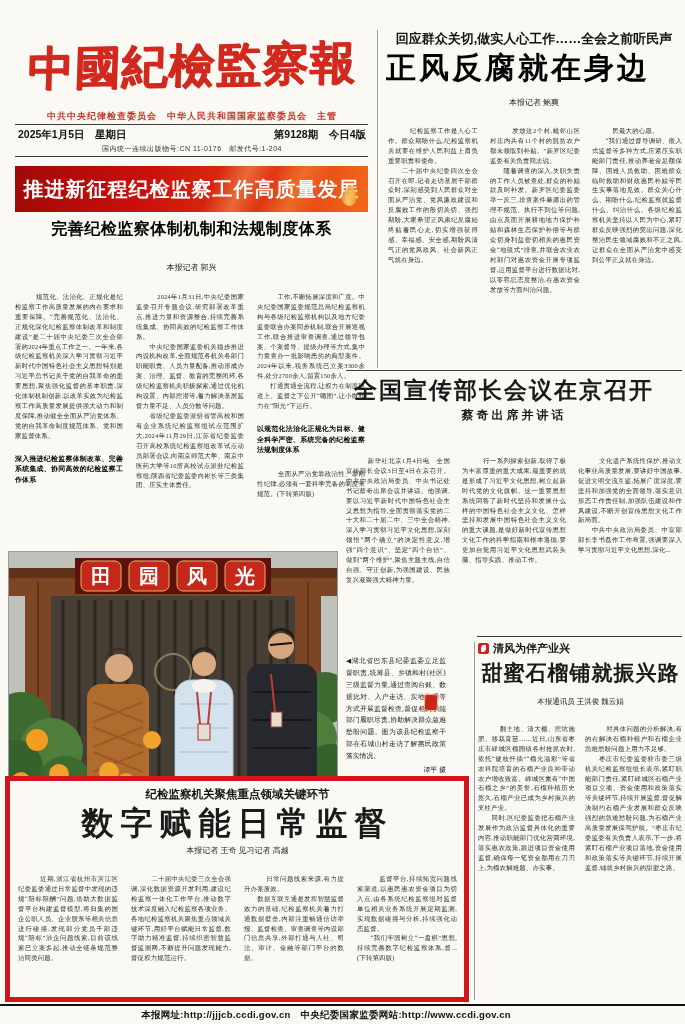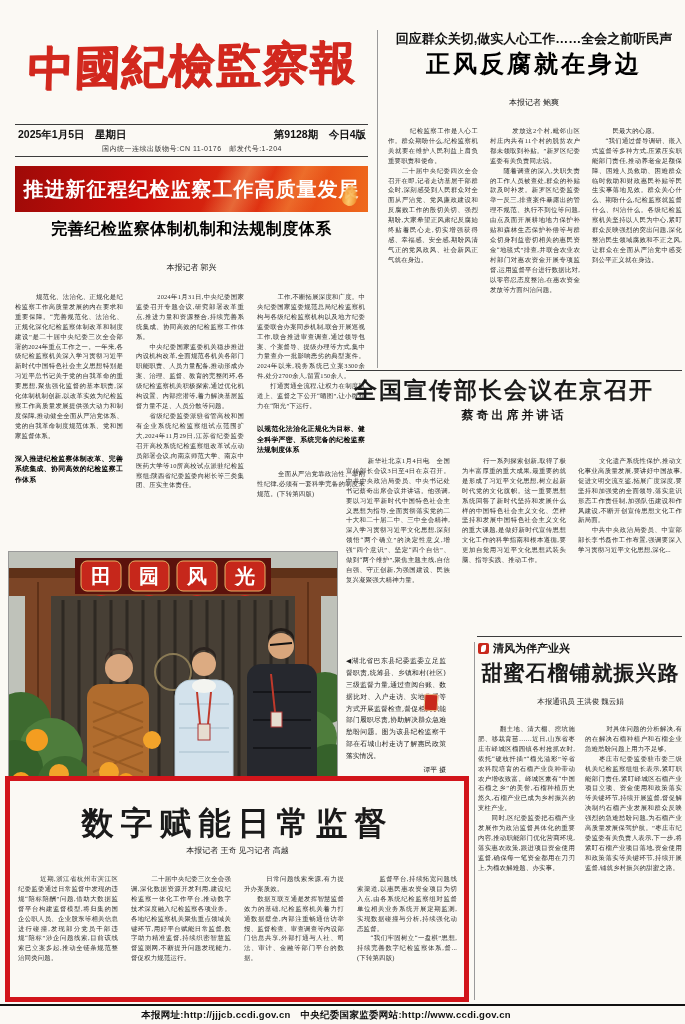--- a/index.html
+++ b/index.html
@@ -31,21 +31,21 @@
   .banner-flame{position:absolute;right:10px;bottom:6px;width:16px;height:22px;
     background:radial-gradient(ellipse at 50% 80%,#ffd77a 0%,#f3a03a 55%,transparent 75%);
     border-radius:50% 50% 50% 50%/60% 60% 40% 40%;transform:rotate(12deg);opacity:.9;}
 
   
   .h-reform{left:14px;top:219px;width:355px;text-align:center;font-weight:900;font-size:16px;
     letter-spacing:.5px;color:#000;}
   .byline{text-align:center;font-size:8px;color:#222;}
   .kicker{font-weight:bold;color:#111;}
 
-  .h-fengfan{left:386px;top:48px;width:296px;text-align:center;font-weight:900;font-size:24px;
+  .h-fengfan{left:386px;top:48px;width:296px;text-align:left;font-weight:900;font-size:30px;
     letter-spacing:3px;color:#000;}
   .h-xuanchuan{left:336px;top:375px;width:336px;text-align:center;font-weight:900;font-size:23px;letter-spacing:2px;}
   .h-xc-sub{left:346px;top:407px;width:336px;text-align:center;font-weight:700;font-size:12px;letter-spacing:3px;}
   .h-shiliu{left:478px;top:659px;width:205px;text-align:center;font-weight:900;font-size:21px;letter-spacing:1px;}
   .h-digital{left:10px;top:802px;width:455px;text-align:center;font-weight:700;font-size:32px;letter-spacing:7px;}
 
   
   .col{position:absolute;overflow:hidden;text-align:justify;font-family:"Liberation Serif","DejaVu Serif",serif;
     font-size:6.4px;line-height:1.55;color:#2d2d2d;letter-spacing:.2px;white-space:pre-wrap;}
   .colsub{display:block;font-weight:900;color:#000;font-size:6.9px;margin:3px 0;
@@ -71,20 +71,21 @@
 
   .footer-rule{left:0;top:1004px;width:685px;height:2px;background:#111;}
   .footer{left:0;top:1009px;width:652px;text-align:center;font-size:9.5px;font-weight:bold;color:#111;letter-spacing:.3px;}
 </style>
 </head>
 <body>
 
 <div id="page">
 
   <div class="abs masthead-title">中國紀檢監察報</div>
+  <div class="abs supervisor">中共中央纪律检查委员会　中华人民共和国国家监察委员会　主管</div>
   <div class="abs rule" style="left:15px;top:124px;width:353px;"></div>
   <div class="abs daterow">
     <span>2025年1月5日　星期日</span>
     <span>第9128期　今日4版</span>
   </div>
   <div class="abs pubcode">国内统一连续出版物号:CN 11-0176　邮发代号:1-204</div>
   <div class="abs rule" style="left:15px;top:156px;width:353px;"></div>
 
   <div class="abs banner">
     <div class="banner-streak"></div>
@@ -291,20 +292,21 @@
   <div class="col" style="left:478px;top:714px;width:97px;height:284px;">
     <span>　　翻土地、清大棚、挖坑施肥、移栽育苗……近日,山东省枣庄市峄城区榴园镇各村抢抓农时,依托“硬枝扦插”“榴光溢彩”等省农科院培育的石榴产业良种带动农户增收致富。峄城区素有“中国石榴之乡”的美誉,石榴种植历史悠久,石榴产业已成为乡村振兴的支柱产业。
 　　同时,区纪委监委把石榴产业发展作为政治监督具体化的重要内容,推动职能部门优化营商环境,落实惠农政策,跟进项目资金使用监督,确保每一笔资金都用在刀刃上,为榴农解难题、办实事。</span>
   </div>
   <div class="col" style="left:585px;top:714px;width:97px;height:284px;">
     <span>　　对具体问题的分析解决,有的在解决石榴种植户和石榴企业急难愁盼问题上用力不足够。
 　　枣庄市纪委监委驻市委三级机关纪检监察组组长表示,紧盯职能部门责任,紧盯峄城区石榴产业项目立项、资金使用和政策落实等关键环节,持续开展监督,督促解决制约石榴产业发展和群众反映强烈的急难愁盼问题,为石榴产业高质量发展保驾护航。”枣庄市纪委监委有关负责人表示,下一步,将紧盯石榴产业项目落地,资金使用和政策落实等关键环节,持续开展监督,铺就乡村振兴的甜蜜之路。</span>
   </div>
 
   <div class="abs redbox"></div>
+  <div class="abs kicker" style="left:10px;top:787px;width:455px;text-align:center;font-size:11.5px;">纪检监察机关聚焦重点领域关键环节</div>
   <div class="abs h-digital serif">数字赋能日常监督</div>
   <div class="abs byline" style="left:10px;top:845px;width:455px;">本报记者 王奇 见习记者 高越</div>
   <div class="col" style="left:18px;top:864px;width:100px;height:130px;">
     <span>　　近期,浙江省杭州市滨江区纪委监委通过日常监督中发现的违规“陪标陪酬”问题,借助大数据监督平台构建监督模型,将归集的国企公职人员、企业股东等相关信息进行碰撞,发现部分党员干部违规“陪标”涉企问题线索,目前该线索已立案多起,推动全链条规范整治同类问题。</span>
   </div>
   <div class="col" style="left:131px;top:864px;width:100px;height:130px;">
     <span>　　二十届中央纪委三次全会强调,深化数据资源开发利用,建设纪检监察一体化工作平台,推动数字技术深度融入纪检监察各项业务。各地纪检监察机关聚焦重点领域关键环节,用好平台赋能日常监督,数字助力精准监督,持续织密智慧监督监测网,不断提升问题发现能力,督促权力规范运行。</span>
   </div>
   <div class="col" style="left:244px;top:864px;width:100px;height:130px;">
     <span>　　日常问题线索来源,有力提升办案质效。

